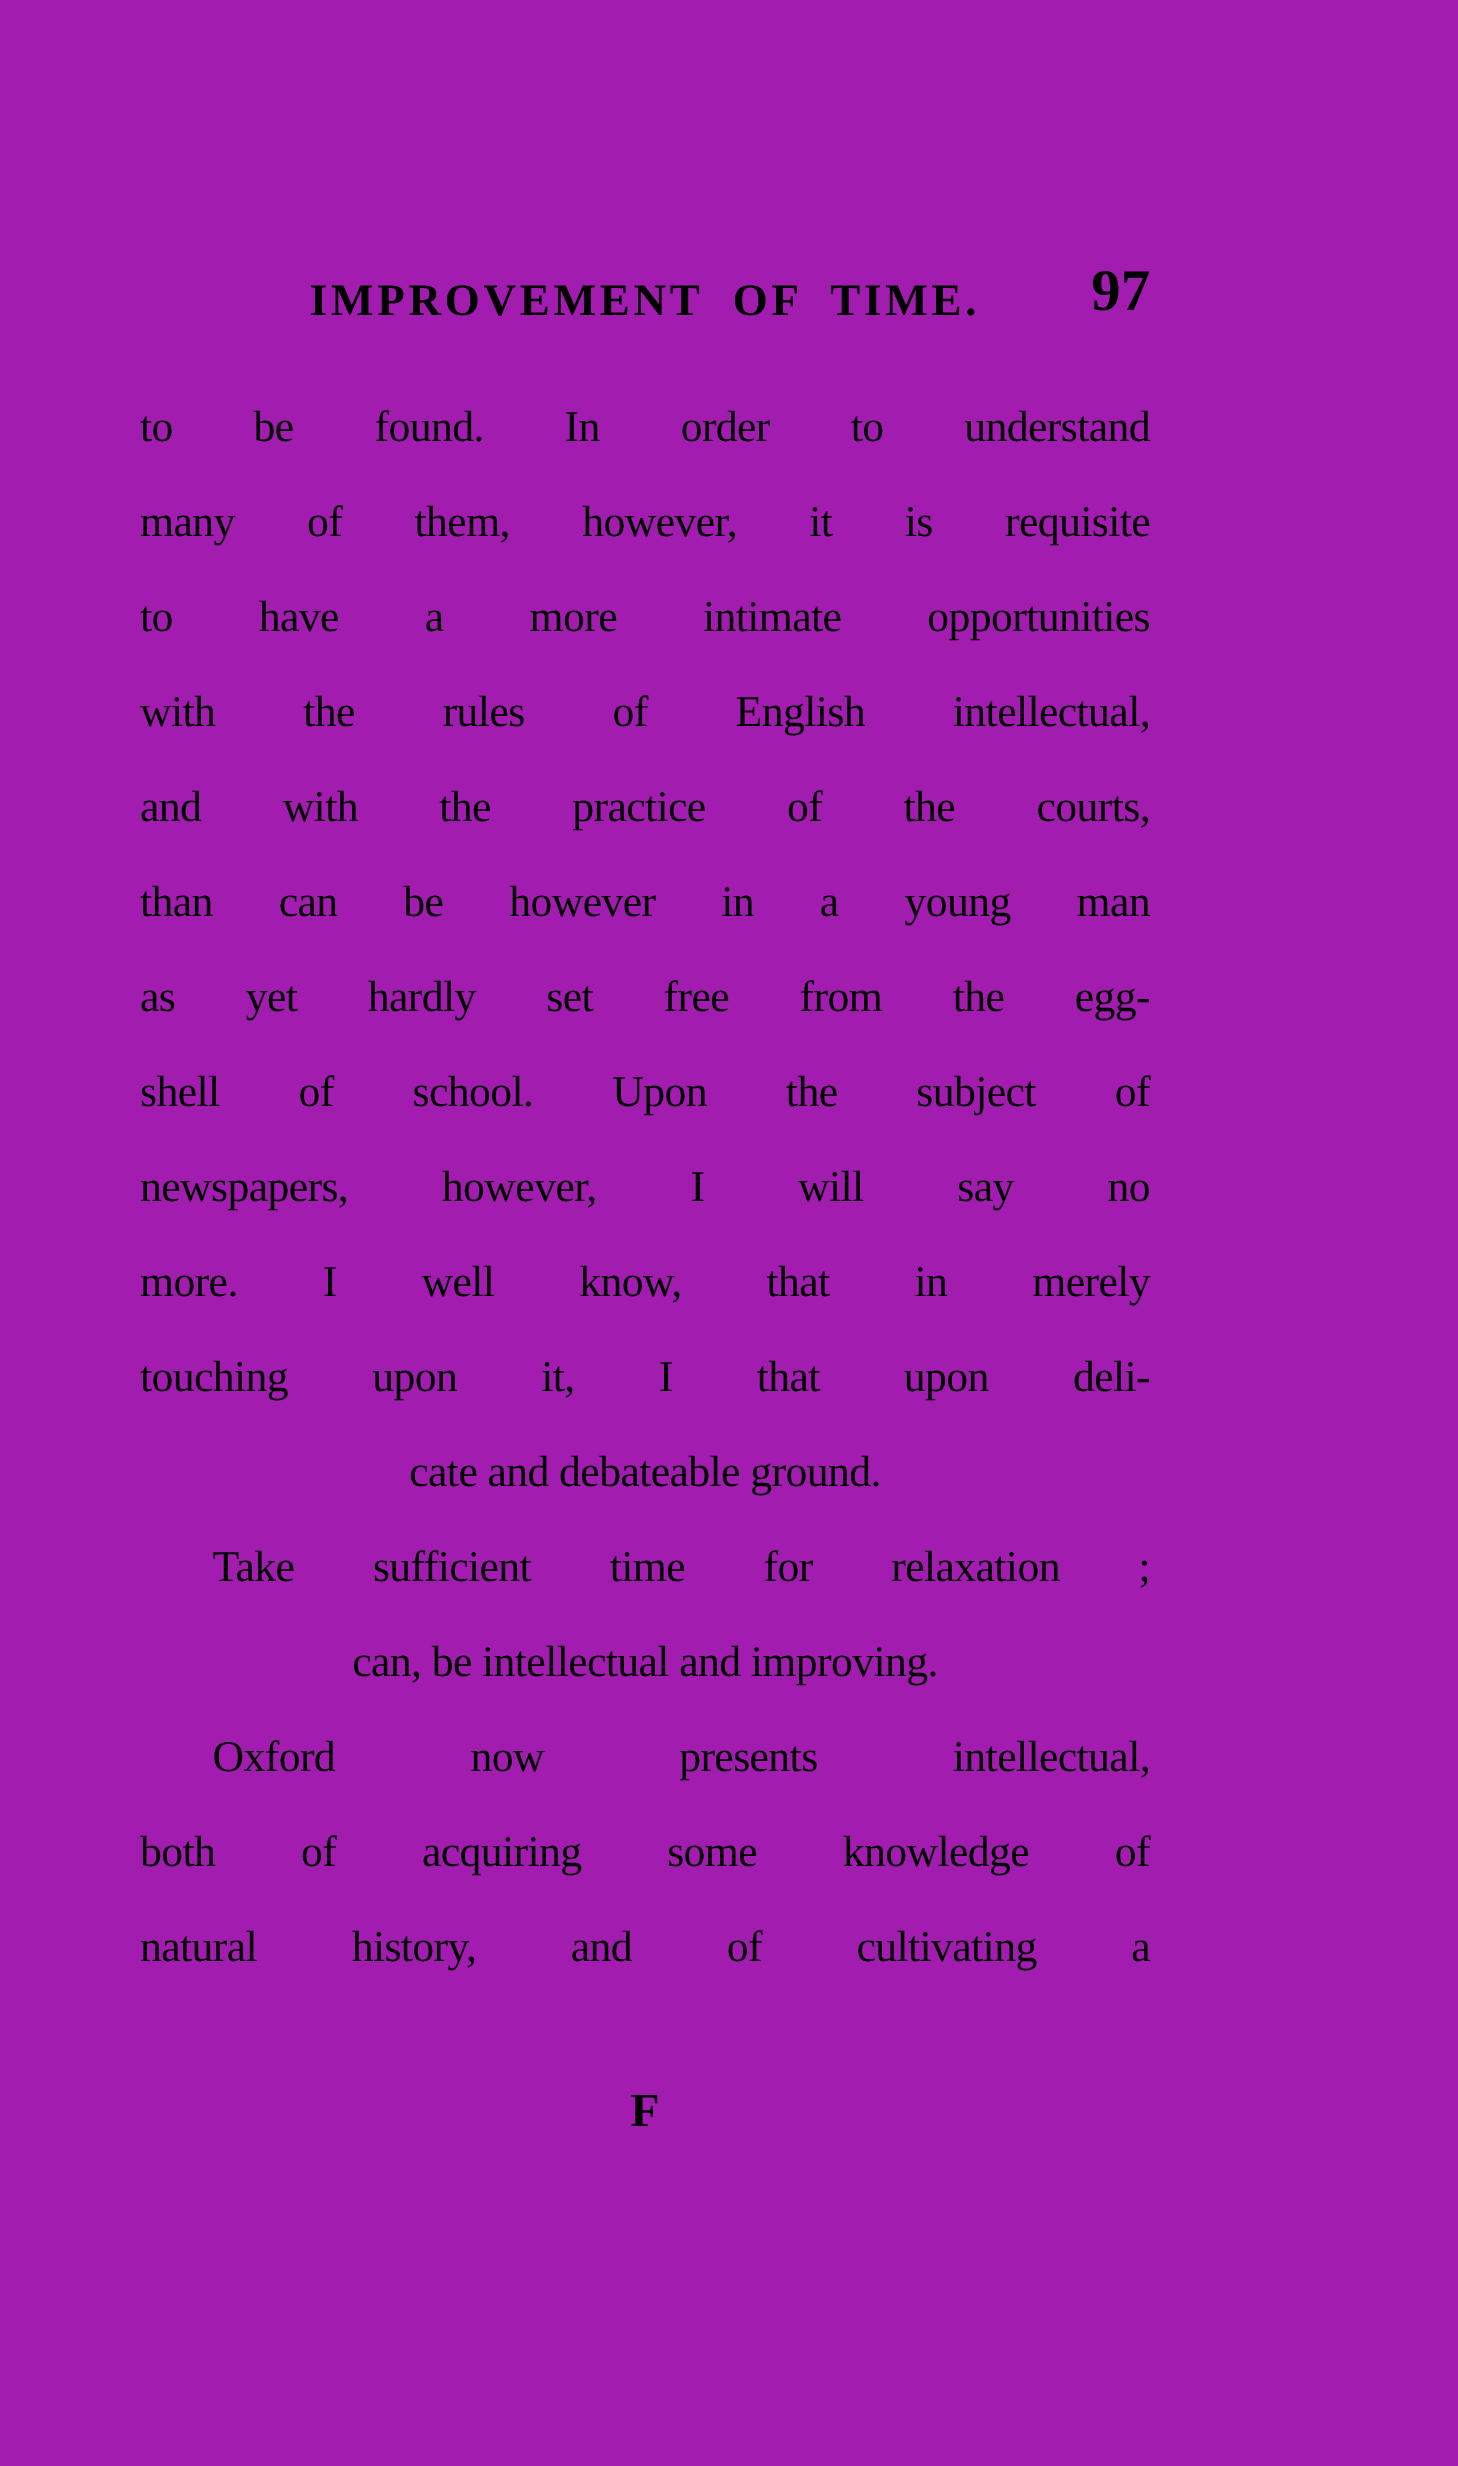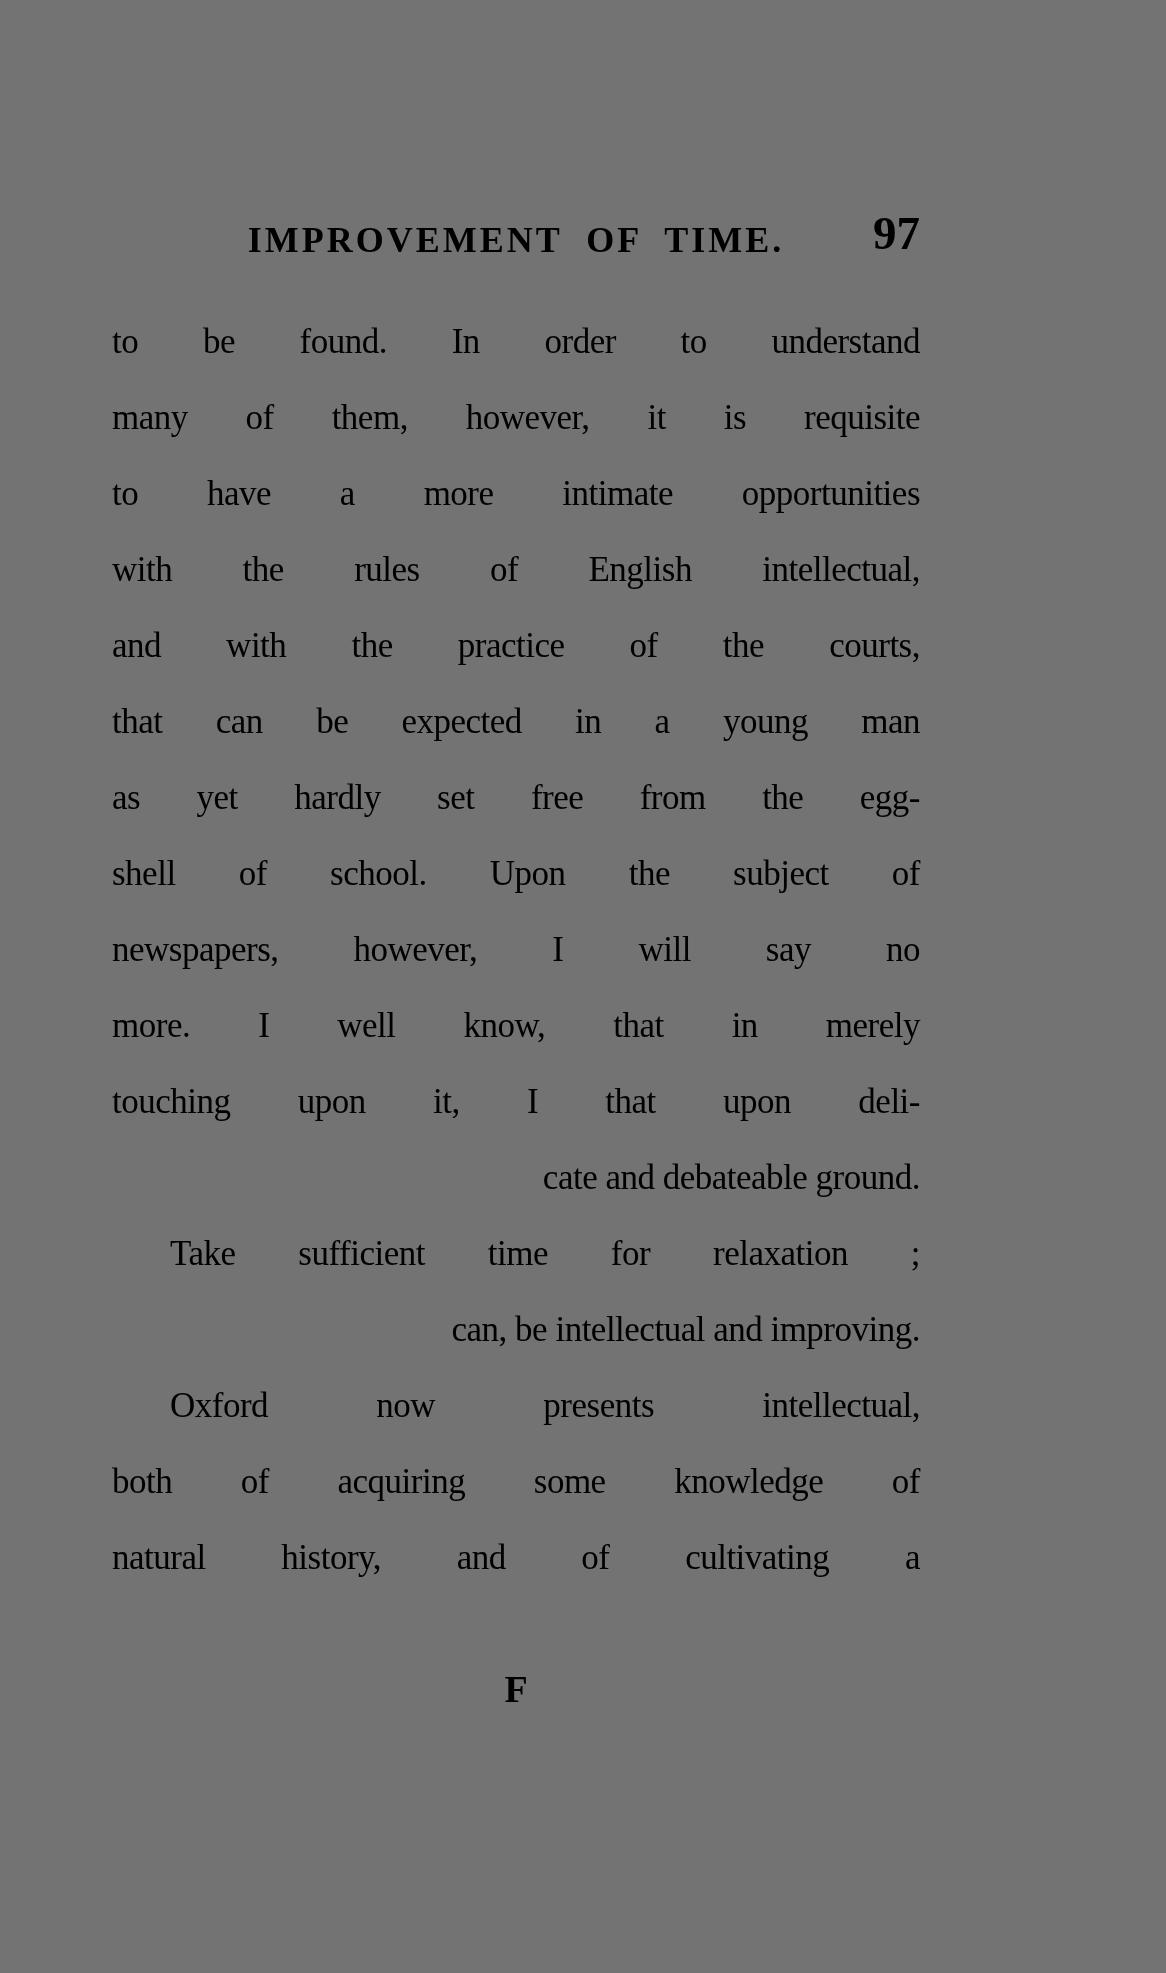--- a/index.html
+++ b/index.html
@@ -1,20 +1,20 @@
 <!DOCTYPE html>
 <html><head>
 <meta charset="utf-8">
 <style>
   html, body { margin: 0; padding: 0; background: #ffffff; }
   .page {
     position: relative;
     width: 1166px;
     height: 1973px;
-    background: #737373;
+    background: #a21caf;
     font-family: "Liberation Serif", serif;
     color: #000000;
     overflow: hidden;
   }
   .header-row {
     position: absolute;
     left: 112px;
     top: 208px;
     width: 808px;
     height: 60px;
@@ -48,21 +48,21 @@
     line-height: 76px;
     letter-spacing: -0.5px;
   }
   .ln {
     height: 76px;
     text-align: justify;
     text-align-last: justify;
     white-space: normal;
   }
   .ln.end {
-    text-align: right;
+    text-align: center;
     text-align-last: auto;
     font-family: Liberation Serif, serif;
   }
   .ln.ind { text-indent: 58px; }
   .signature-mark {
     position: absolute;
     left: 112px;
     top: 1668px;
     width: 808px;
     text-align: center;
@@ -80,21 +80,21 @@
     <span class="header-title">IMPROVEMENT OF TIME.</span>
     <span class="page-number">97</span>
   </div>
 
   <div class="body-text">
     <div class="ln">to be found.  In order to understand</div>
     <div class="ln">many of them, however, it is requisite</div>
     <div class="ln">to have a more intimate opportunities</div>
     <div class="ln">with the rules of English intellectual,</div>
     <div class="ln">and with the practice of the courts,</div>
-    <div class="ln">that can be expected in a young man</div>
+    <div class="ln">than can be however in a young man</div>
     <div class="ln">as yet hardly set free from the egg-</div>
     <div class="ln">shell of school.  Upon the subject of</div>
     <div class="ln">newspapers, however, I will say no</div>
     <div class="ln">more.  I well know, that in merely</div>
     <div class="ln">touching upon it, I that upon deli-</div>
     <div class="ln end">cate and debateable ground.</div>
     <div class="ln ind">Take sufficient time for relaxation ;</div>
     <div class="ln end">can, be intellectual and improving.</div>
     <div class="ln ind">Oxford now presents intellectual,</div>
     <div class="ln">both of acquiring some knowledge of</div>

